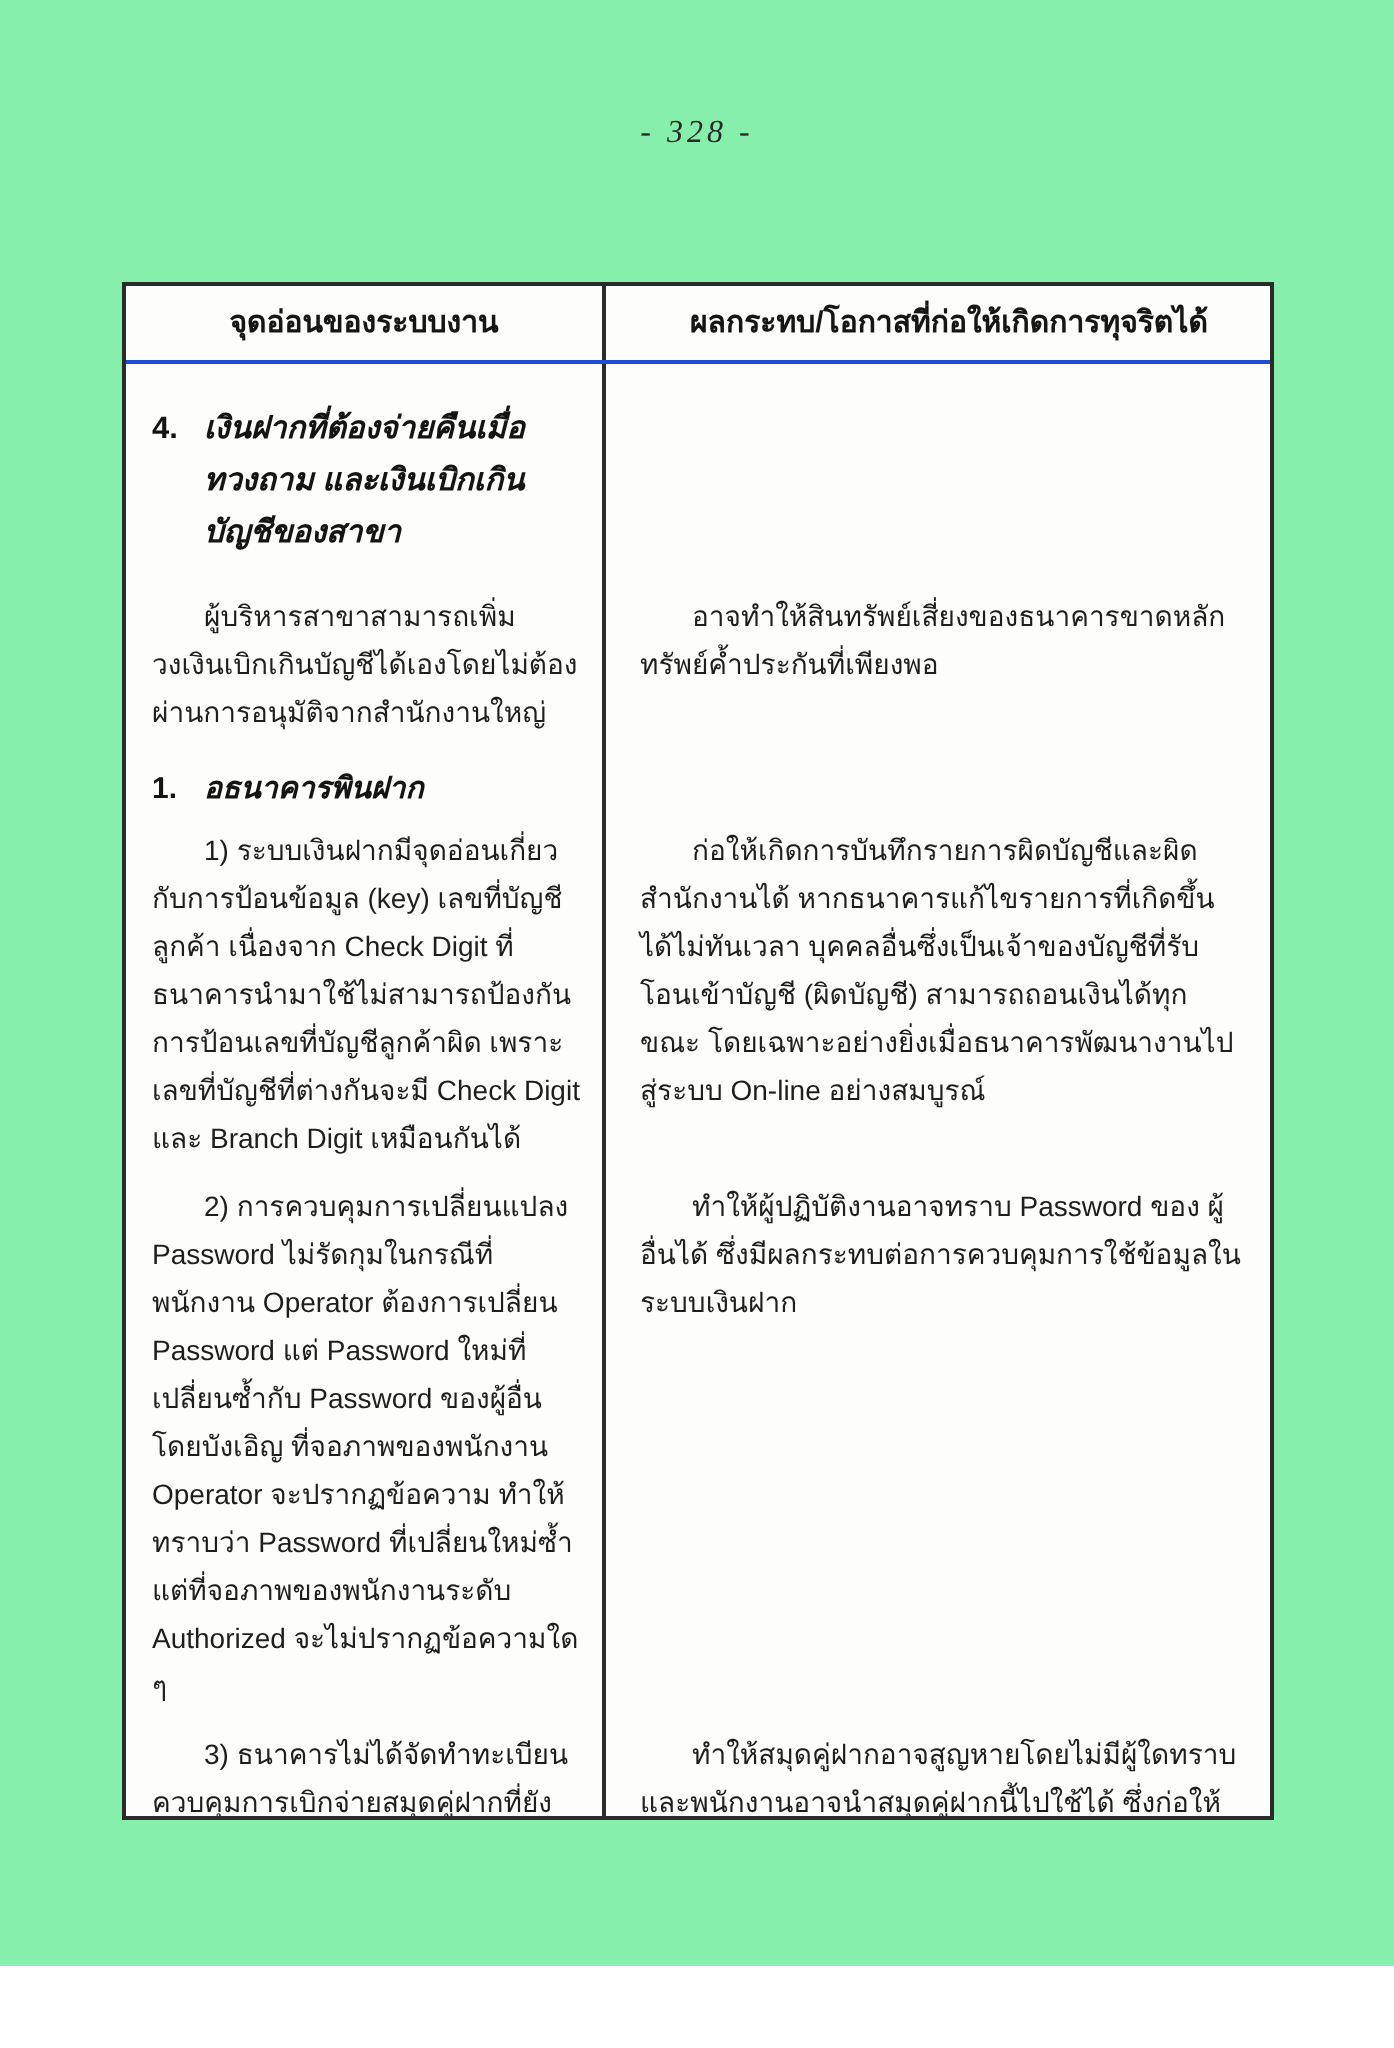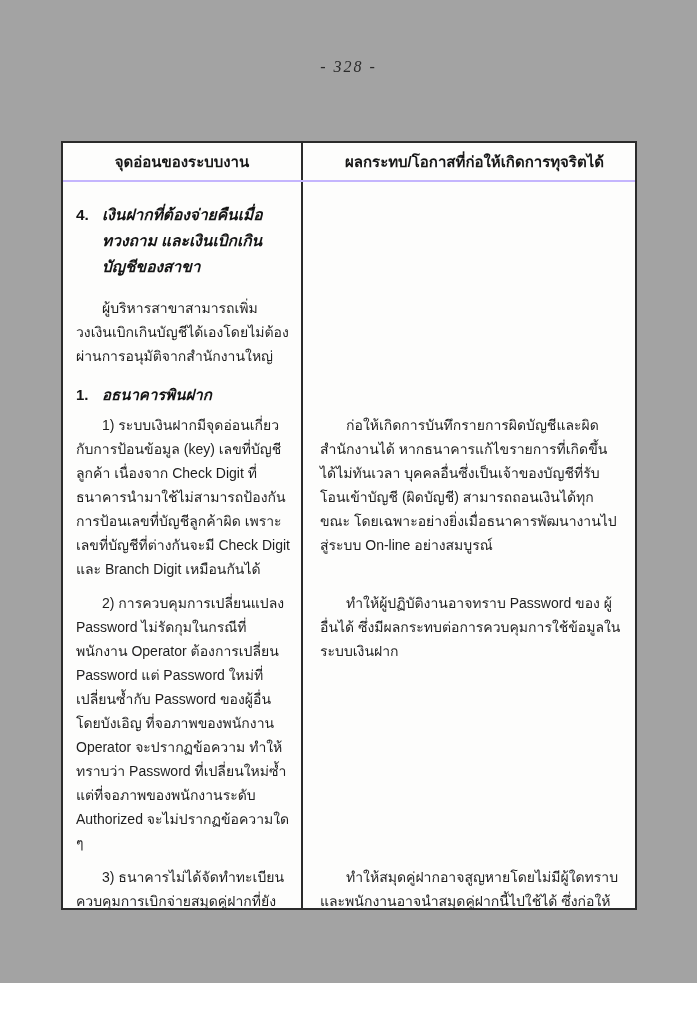--- a/index.html
+++ b/index.html
@@ -4,21 +4,21 @@
 <style>
   html, body {
     margin: 0;
     padding: 0;
     background: #ffffff;
   }
   .sheet {
     position: relative;
     width: 697px;
     height: 983px;
-    background: #a3a3a3;
+    background: #86efac;
     overflow: hidden;
     font-family: "Liberation Sans", "DejaVu Sans", sans-serif;
     color: #1e1e1e;
   }
   .page-number {
     margin-top: 58px;
     text-align: center;
     font-family: "Liberation Serif", "DejaVu Serif", serif;
     font-style: italic;
     font-size: 16px;
@@ -29,21 +29,21 @@
     position: absolute;
     left: 61px;
     top: 141px;
     width: 576px;
     border: 2px solid #2b2b2b;
     box-sizing: border-box;
     background: #fdfdfc;
   }
   .thead {
     display: flex;
-    border-bottom: 2px solid #c4b5fd;
+    border-bottom: 2px solid #1d4ed8;
     justify-content: space-between;
   }
   .th {
     box-sizing: border-box;
     padding: 9px 4px 8px 4px;
     text-align: center;
     font-weight: bold;
     font-size: 15px;
     line-height: 20px;
     color: #161616;
@@ -126,20 +126,23 @@
         </div>
         <div class="td col-right">
           <p class="para"></p>
         </div>
       </div>
 
       <div class="trow g-b">
         <div class="td col-left">
           <p class="para">ผู้บริหารสาขาสามารถเพิ่มวงเงินเบิกเกินบัญชีได้เองโดยไม่ต้องผ่านการอนุมัติจากสำนักงานใหญ่</p>
         </div>
+        <div class="td col-right">
+          <p class="para">อาจทำให้สินทรัพย์เสี่ยงของธนาคารขาดหลักทรัพย์ค้ำประกันที่เพียงพอ</p>
+        </div>
       </div>
 
       <div class="trow g-c">
         <div class="td col-left">
           <div class="heading sub">
             <span class="h-num">1.</span>
             <span class="h-text">อธนาคารพินฝาก</span>
           </div>
         </div>
         <div class="td col-right">

